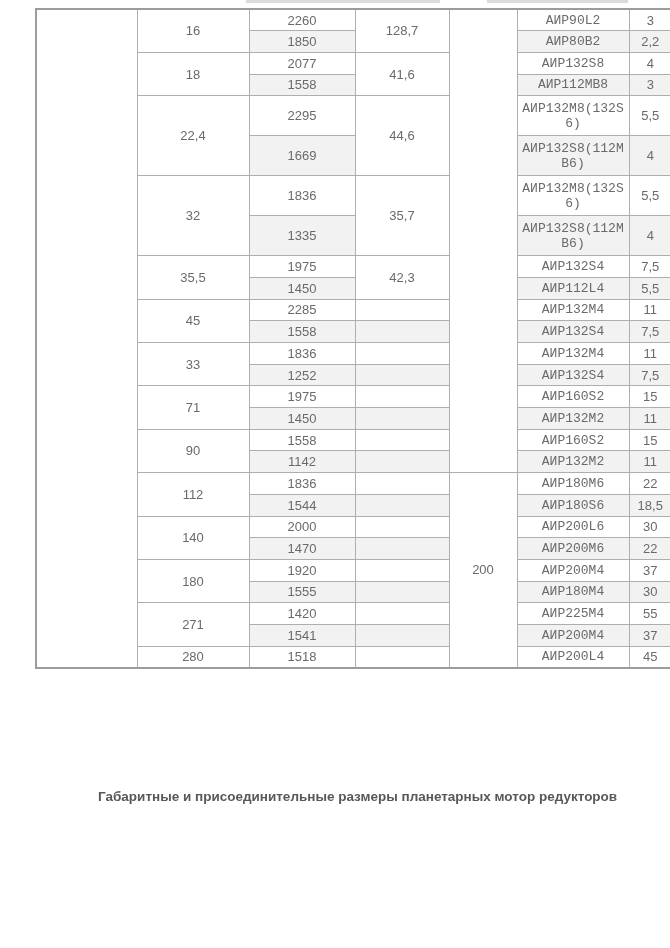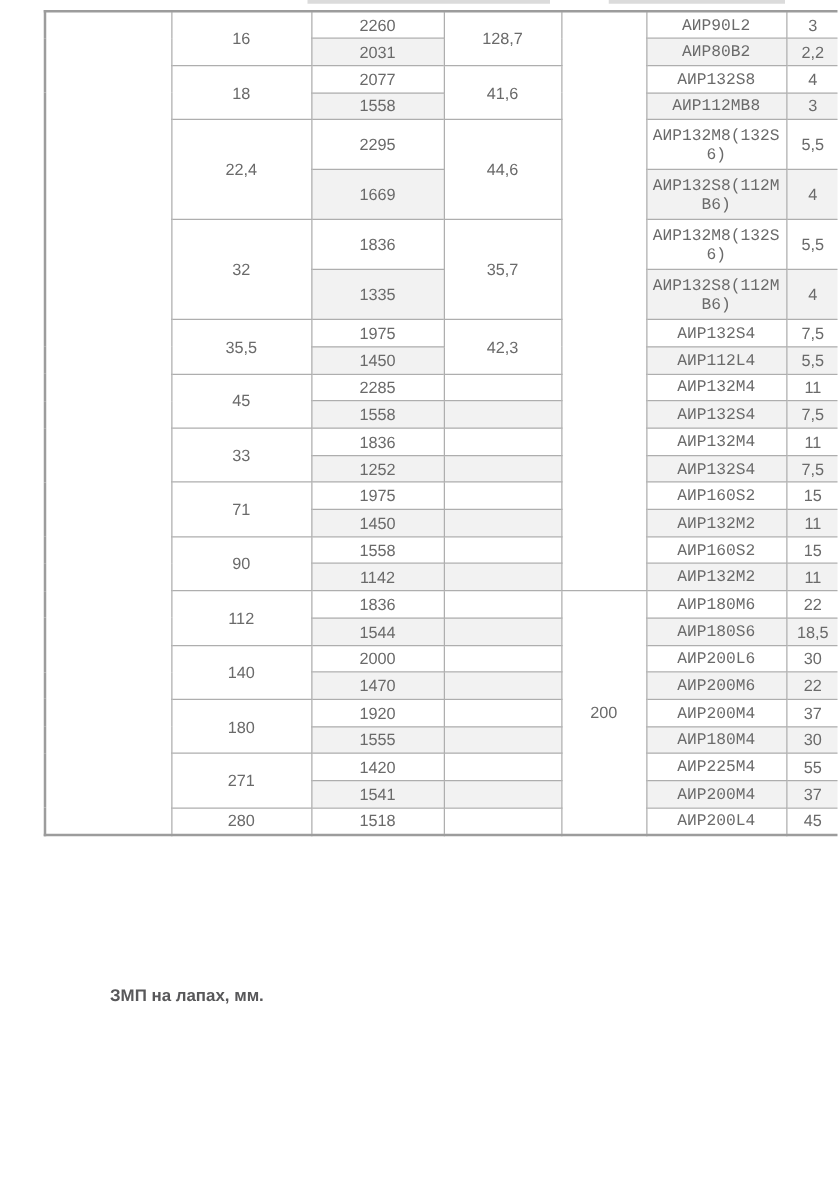--- a/index.html
+++ b/index.html
@@ -66,21 +66,21 @@
   <tr class="h">
     <td rowspan="27"></td>
     <td rowspan="2">16</td>
     <td>2260</td>
     <td rowspan="2">128,7</td>
     <td rowspan="18"></td>
     <td class="motor">АИР90L2</td>
     <td>3</td>
   </tr>
   <tr class="h">
-    <td class="sh">2031</td>
+    <td class="sh">1850</td>
     <td class="sh motor">АИР80В2</td>
     <td class="sh">2,2</td>
   </tr>
 
   <tr class="h">
     <td rowspan="2">18</td>
     <td>2077</td>
     <td rowspan="2">41,6</td>
     <td class="motor">АИР132S8</td>
     <td>4</td>
@@ -247,14 +247,14 @@
     <td>280</td>
     <td>1518</td>
     <td></td>
     <td class="motor">АИР200L4</td>
     <td>45</td>
   </tr>
   </tbody>
 </table>
 
 <div class="caption">
-  <div class="l2">ЗМП на лапах, мм.</div>
+  <div class="l1">Габаритные и присоединительные размеры планетарных мотор редукторов</div>
 </div>
 
 </body></html>

